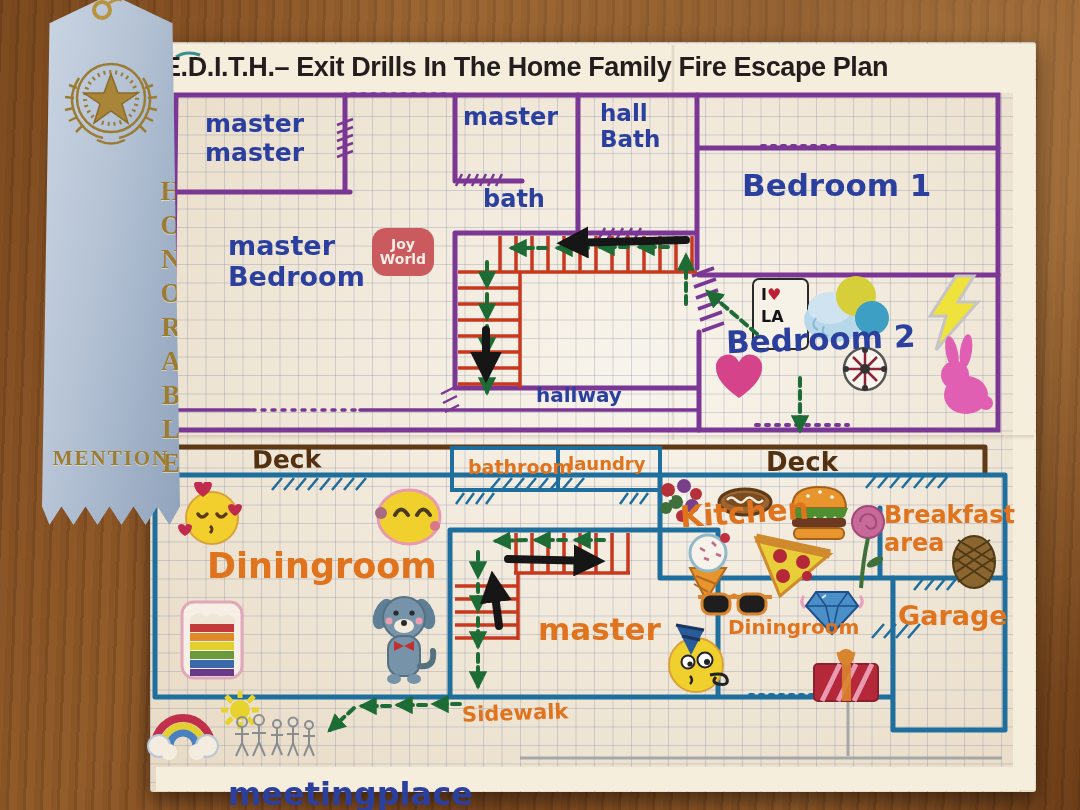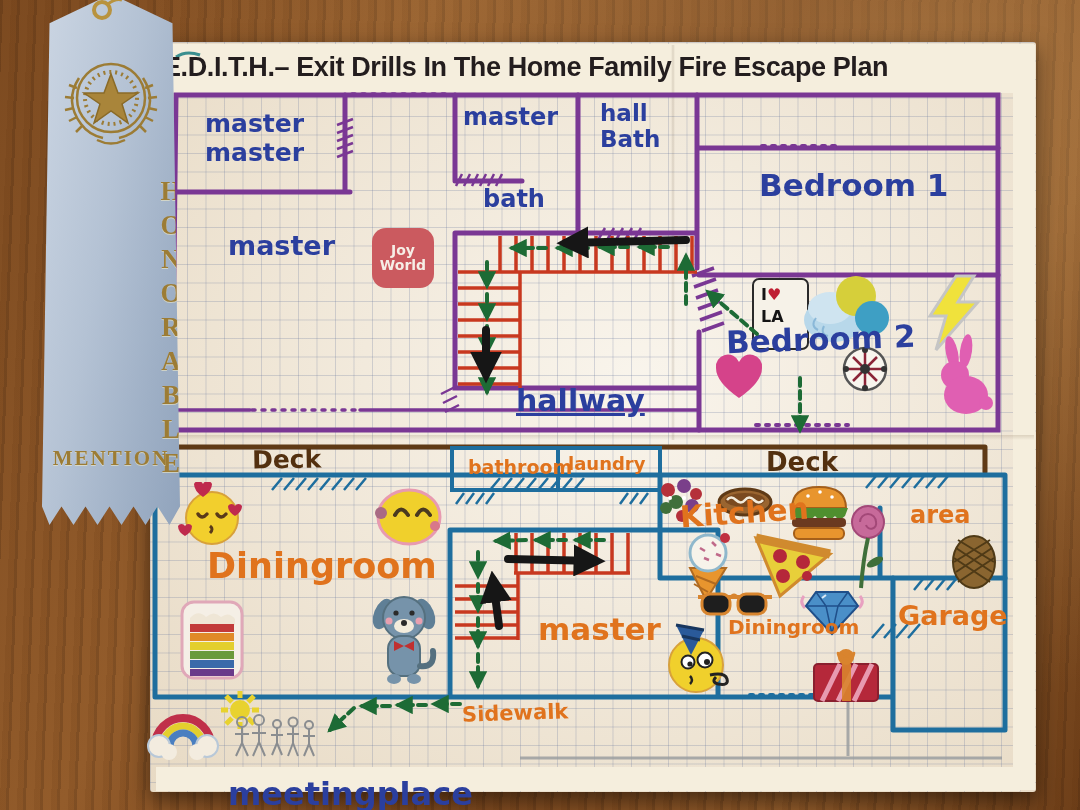--- a/index.html
+++ b/index.html
@@ -25,21 +25,21 @@
   .crease-h{position:absolute;left:152px;top:435px;width:882px;height:5px;z-index:2;
     background:linear-gradient(rgba(110,85,55,.18),transparent);}
   svg.layer{position:absolute;left:0;top:0;z-index:3;pointer-events:none;}
   svg.layer.arrows{z-index:6;}
   .lbl{position:absolute;z-index:5;font-weight:bold;white-space:nowrap;line-height:1.15;}
   .blue{color:#2b3f9e;} .orange{color:#e0731d;} .brownc{color:#53300f;}
   .stk{position:absolute;z-index:4;}
   .title{position:absolute;left:163px;top:52px;width:872px;z-index:5;
     font-family:"Liberation Sans",sans-serif;font-weight:bold;font-size:27px;
     letter-spacing:-.4px;color:#231d1e;}
-  .joy{position:absolute;left:372px;top:228px;width:62px;height:60px;z-index:4;
+  .joy{position:absolute;left:372px;top:228px;width:62px;height:48px;z-index:4;
     background:#cb5a5f;border-radius:14px;color:#f6eee6;font-size:14px;font-weight:bold;
     text-align:center;display:flex;flex-direction:column;justify-content:center;line-height:1.1;}
   .ila{position:absolute;left:752px;top:278px;width:46px;height:64px;z-index:4;
     background:#f6f2e8;border:2px solid #2a2a2a;border-radius:7px;color:#141414;
     font-size:16px;font-weight:bold;text-align:left;padding:4px 0 0 7px;line-height:1.35;}
   .ila .hrt{color:#bf1f33;}
   .ribbon{position:absolute;left:36px;top:-6px;width:150px;height:531px;z-index:8;
     background:linear-gradient(100deg,#cdd7e4 0%,#b4c2d4 45%,#9fb0c6 75%,#8fa2bb 100%);
     filter:drop-shadow(6px 8px 10px rgba(0,0,0,.45));
     clip-path:polygon(50% 0%,91% 5.5%,96% 96.5%,89% 100%,81% 96.5%,73% 100%,65% 96.5%,57% 100%,49% 96.5%,41% 100%,33% 96.5%,25% 100%,17% 96.5%,9% 100%,4% 96.5%,9% 5.5%);}
@@ -126,39 +126,41 @@
 
     <path d="M520,758 H1002 M848,700 V756" stroke="#9a9da0" stroke-width="3" fill="none" opacity=".85"></path>
   </svg>
 
   <div class="lbl blue" style="left:205px;top:110px;font-size:25px;">
     <span style="display:block">master</span>
     <span style="display:block">master</span>
     </div>
   <div class="lbl blue" style="left:228px;top:230px;font-size:27px;">
     <span style="display:block">master</span>
+    <span style="display:block">Bedroom</span>
     </div>
   <div class="lbl blue" style="left:463px;top:104px;font-size:24px;">master</div>
   <div class="lbl blue" style="left:483px;top:186px;font-size:24px;">bath</div>
   <div class="lbl blue" style="left:600px;top:100px;font-size:23px;">
     <span style="display:block">hall</span>
     <span style="display:block">Bath</span>
     </div>
-  <div class="lbl blue" style="left:742px;top:168px;font-size:31px;margin-left:17px;">Bedroom 1</div>
+  <div class="lbl blue" style="left:742px;top:168px;font-size:31px;">Bedroom 1</div>
   <div class="lbl blue" style="left:726px;top:322px;font-size:31px;transform:rotate(-2deg);">Bedroom 2</div>
-  <div class="lbl blue" style="left:516px;top:384px;font-size:30px;text-decoration:underline;">hallway</div>
+  <div class="lbl blue" style="left:536px;top:384px;font-size:20px;">hallway</div>
 
   <div class="lbl brownc" style="left:252px;top:446px;font-size:25px;transform:rotate(-1deg);">Deck</div>
   <div class="lbl brownc" style="left:766px;top:448px;font-size:26px;">Deck</div>
   <div class="lbl orange" style="left:468px;top:457px;font-size:19px;">bathroom</div>
   <div class="lbl orange" style="left:568px;top:454px;font-size:18px;">laundry</div>
   <div class="lbl orange" style="left:207px;top:546px;font-size:35px;">Diningroom</div>
   <div class="lbl orange" style="left:680px;top:496px;font-size:30px;transform:rotate(-4deg);">Kitchen</div>
   <div class="lbl orange" style="left:884px;top:502px;font-size:24px;">
-    <span style="display:block;padding-left:26px;">area</span>
+    <span style="display:block">Breakfast</span>
+    <span style="display:block;">area</span>
     </div>
   <div class="lbl orange" style="left:538px;top:612px;font-size:31px;">master</div>
   <div class="lbl orange" style="left:728px;top:616px;font-size:20px;">Diningroom</div>
   <div class="lbl orange" style="left:898px;top:600px;font-size:27px;text-align:right;">Garage</div>
   <div class="lbl orange" style="left:462px;top:701px;font-size:21px;transform:rotate(-2deg);">Sidewalk</div>
   <div class="lbl blue" style="left:228px;top:776px;font-size:32px;">meetingplace</div>
 
   <div class="joy">
     <span>Joy</span>
       <span>World</span>

